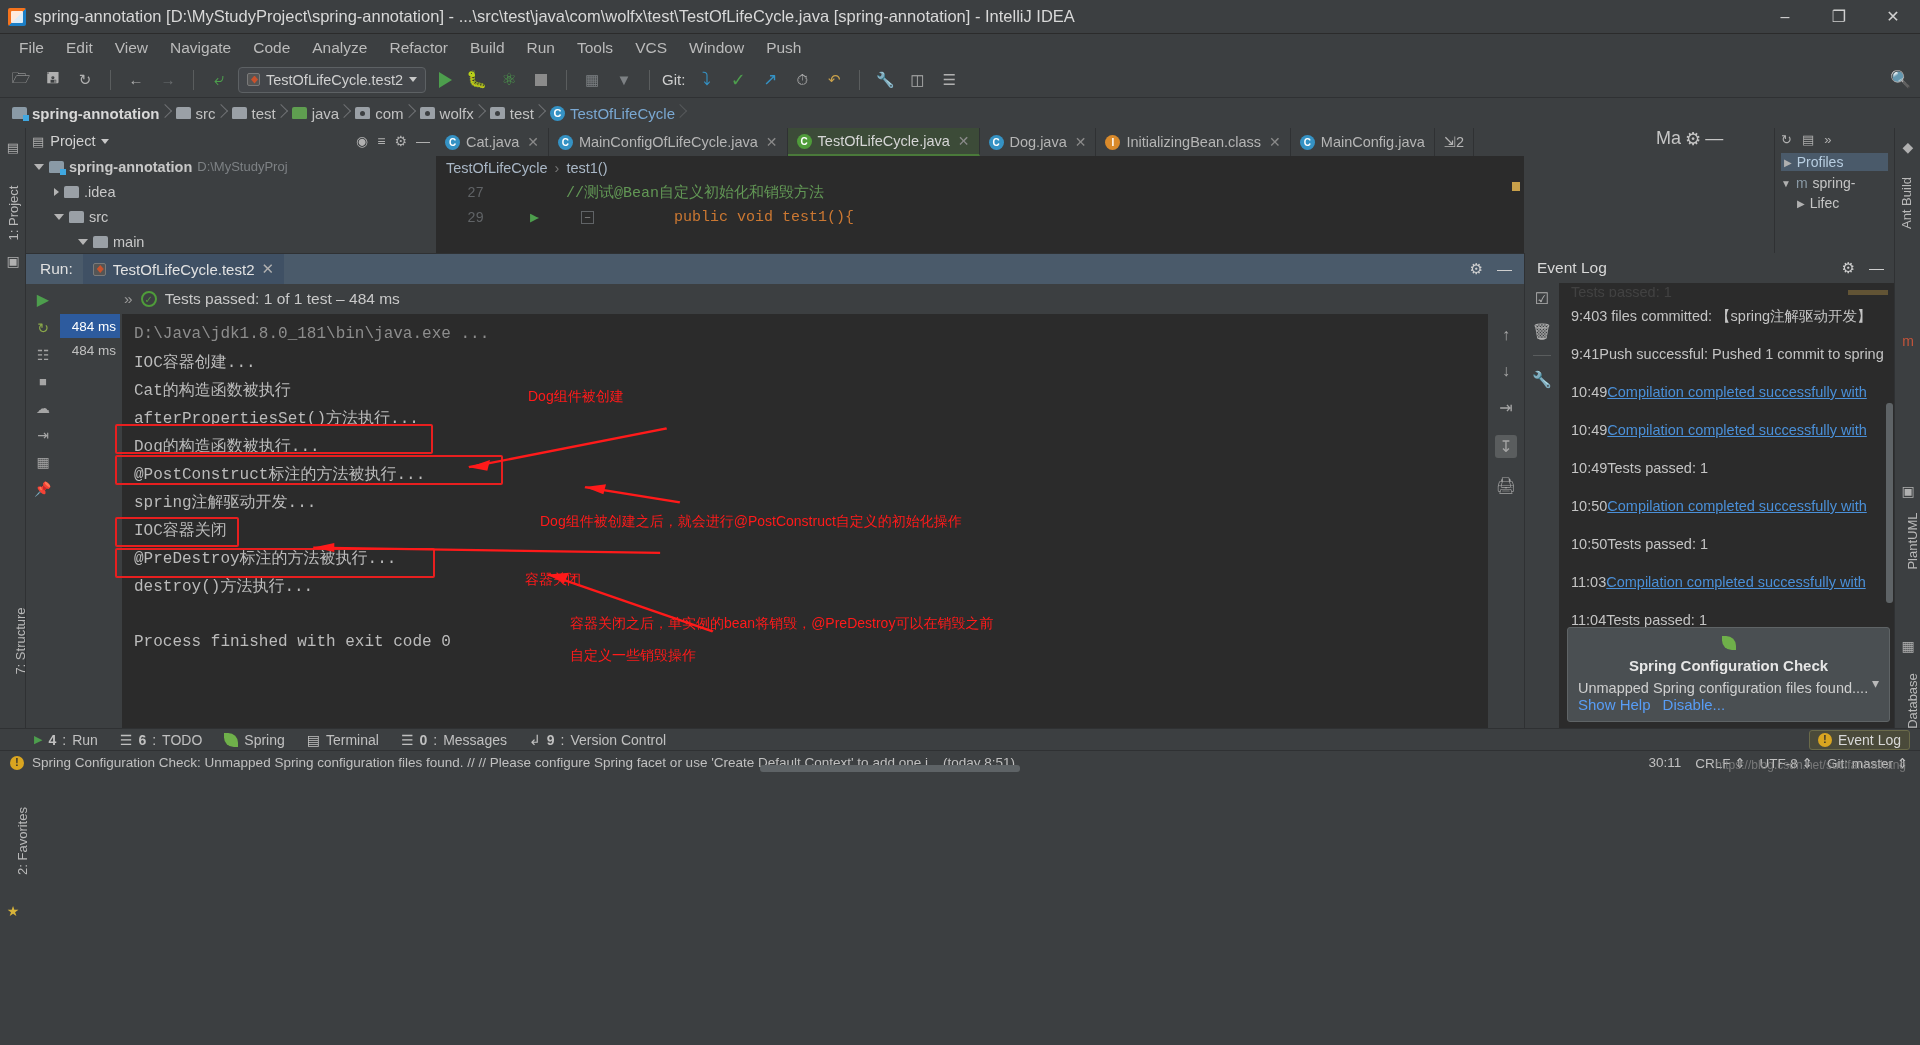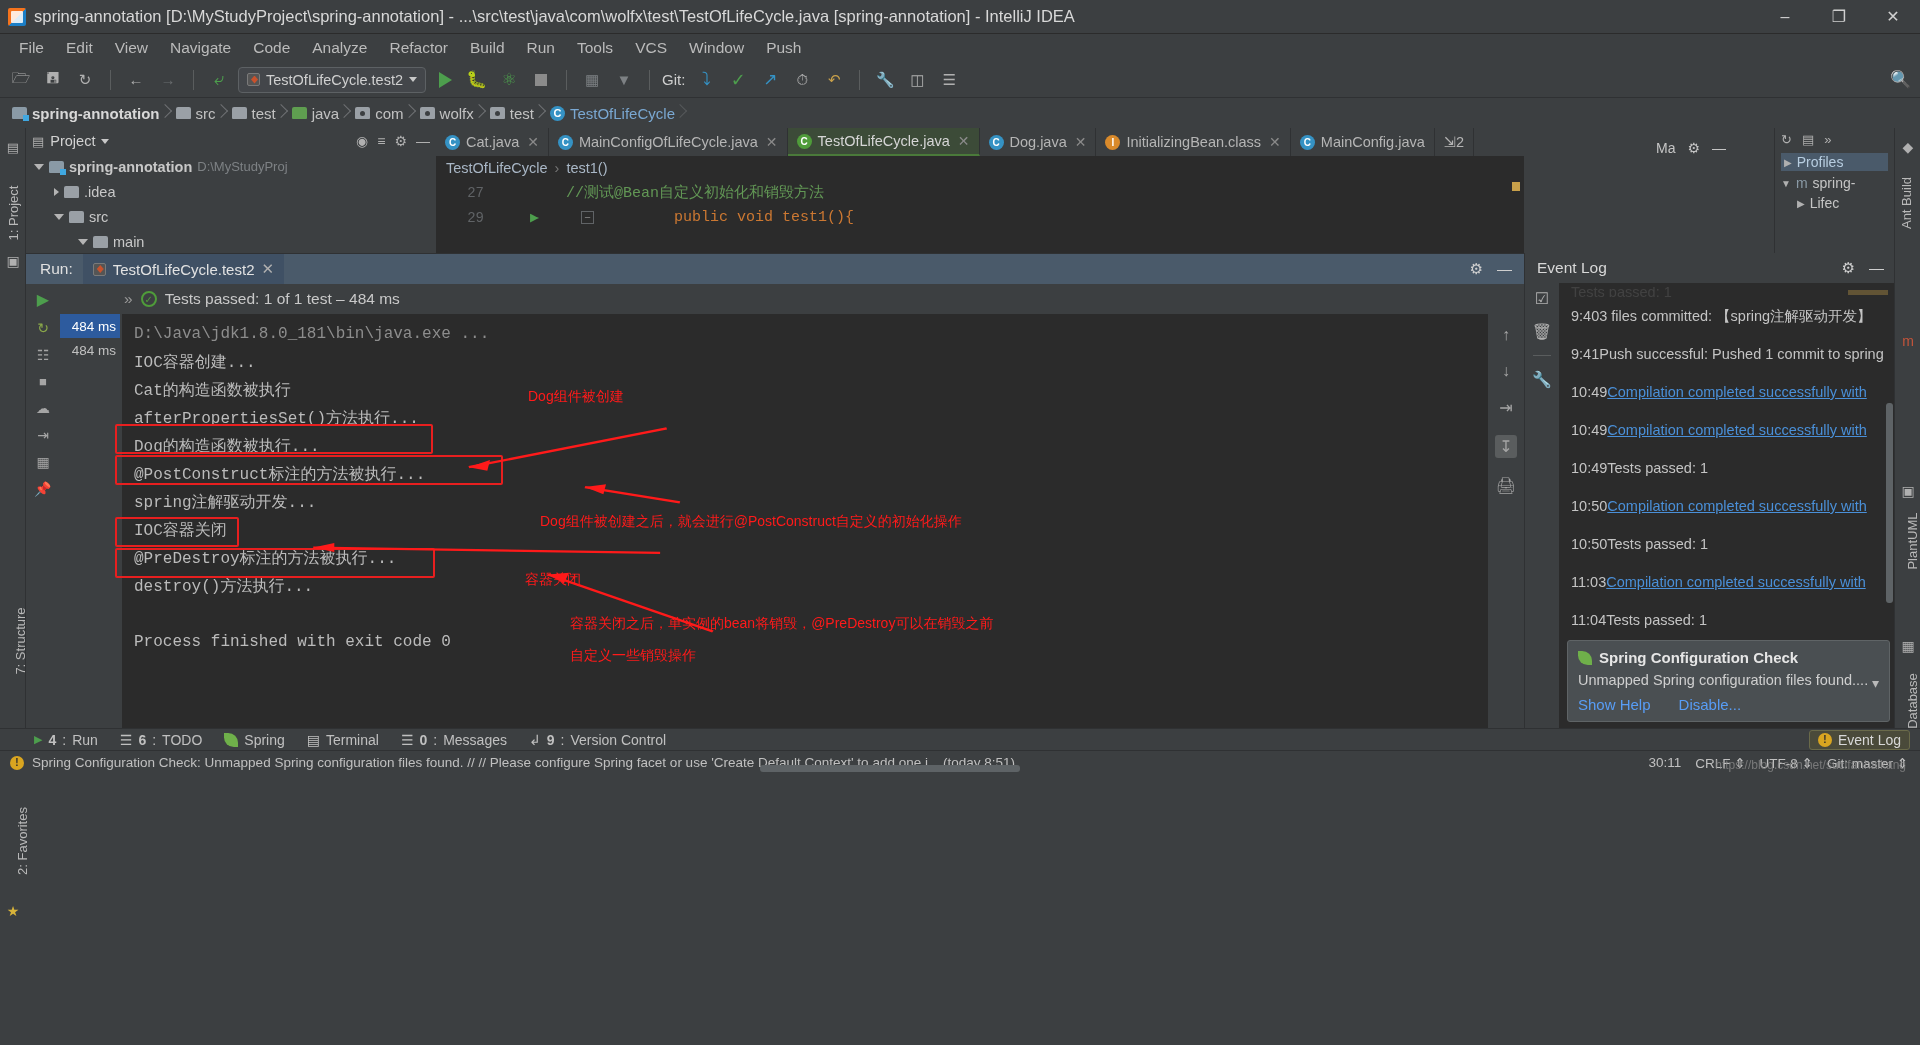--- a/index.html
+++ b/index.html
@@ -157,23 +157,23 @@
   .ev-body{position:absolute;left:0;top:30px;right:0;bottom:0;display:flex;}
   .ev-gutter{width:34px;background:#3c3f41;display:flex;flex-direction:column;align-items:center;
     padding-top:6px;gap:14px;color:#b0b0b0;font-size:14px;}
   .ev-list{flex:1;background:#2b2b2b;font-size:14.5px;color:#c4c4c4;padding-top:4px;
     overflow:hidden;position:relative;}
   .ev-row{height:38px;display:flex;align-items:center;gap:0;padding-left:12px;white-space:nowrap;}
   .ev-row .time{color:#c4c4c4;}
   .ev-row a{color:#4a90d9;text-decoration:underline;}
   .balloon{position:absolute;left:8px;right:4px;bottom:6px;background:#4a4f52;border:1px solid #5f6466;
     border-radius:3px;padding:8px 10px;}
-  .balloon .bt{display:flex;align-items:center;gap:7px;color:#e6e6e6;font-size:15px;font-weight:bold;}
+  .balloon .bt{display:flex;align-items:center;gap:7px;color:#e6e6e6;font-size:15px;font-weight:bold;flex-direction:column;}
   .balloon .bm{color:#cfcfcf;font-size:14.5px;margin-top:6px;}
-  .balloon .ba{display:flex;gap:28px;margin-top:8px;}
+  .balloon .ba{display:flex;gap:12px;margin-top:0;}
   .balloon .ba a{color:#589df6;font-size:15px;text-decoration:none;}
   .leaf{width:14px;height:14px;background:#6fb04a;border-radius:0 70% 0 70%;flex:none;}
 
   
   .botbar{position:absolute;left:0;right:0;bottom:24px;height:22px;background:#3c3f41;
     display:flex;align-items:center;padding-left:34px;gap:22px;border-top:1px solid #2f3133;}
   .bw{display:flex;align-items:center;gap:6px;color:#c0c0c0;font-size:14px;white-space:nowrap;}
   .bw b{font-weight:bold;}
   .botbar .rgt{margin-left:auto;display:flex;align-items:center;gap:8px;padding-right:10px;}
   .evbtn{display:flex;align-items:center;gap:6px;background:#4a4a3a;border:1px solid #6a6a4a;
@@ -576,21 +576,21 @@
       <div style="display:flex;align-items:center;gap:5px;color:#c5c5c5;font-size:14px;margin-top:4px">
         <span style="color:#b0b0b0;font-size:10px">▼</span>
         <span style="color:#8a9aa6">m</span>
         <span>spring-</span>
       </div>
       <div style="display:flex;align-items:center;gap:5px;color:#c5c5c5;font-size:14px;margin-top:4px;padding-left:16px">
         <span style="color:#b0b0b0;font-size:10px">▶</span>
         <span>Lifec</span>
       </div>
     </div>
-    <div style="position:absolute;right:150px;top:0;width:120px;height:28px;background:#3c3f41;display:flex;align-items:flex-end;gap:12px;padding-left:6px;color:#c5c5c5;font-size:14px">
+    <div style="position:absolute;right:150px;top:0;width:120px;height:28px;background:#3c3f41;display:flex;align-items:flex-start;gap:4px;padding-left:6px;color:#c5c5c5;font-size:18px">
       <span>Ma</span>
       <span>⚙</span>
       <span>—</span>
     </div>
 
     <div class="rightrail">
       <div class="vtab" style="top:62px;width:74px">Ant Build</div>
       <div class="vtab" style="top:250px;width:110px">Maven Projects</div>
       <div class="vtab" style="top:400px;width:86px">PlantUML</div>
       <div class="vtab" style="top:560px;width:86px">Database</div>

